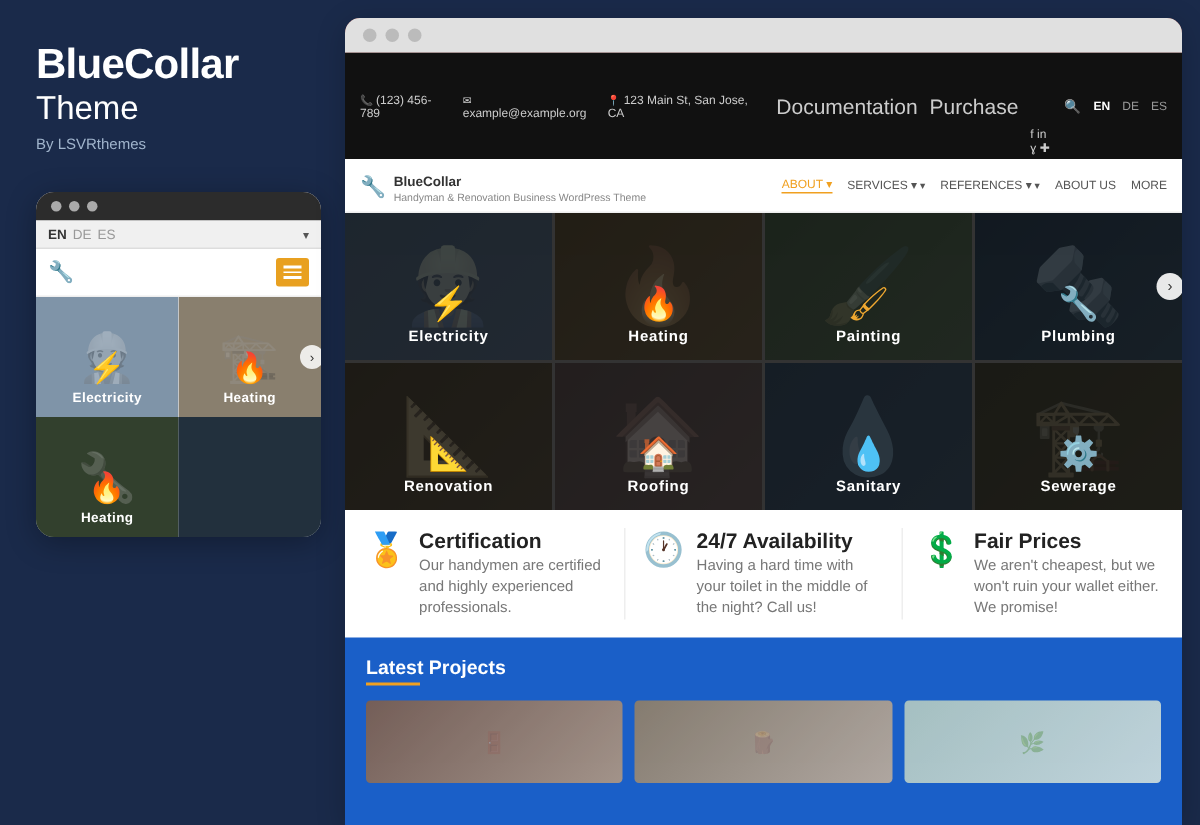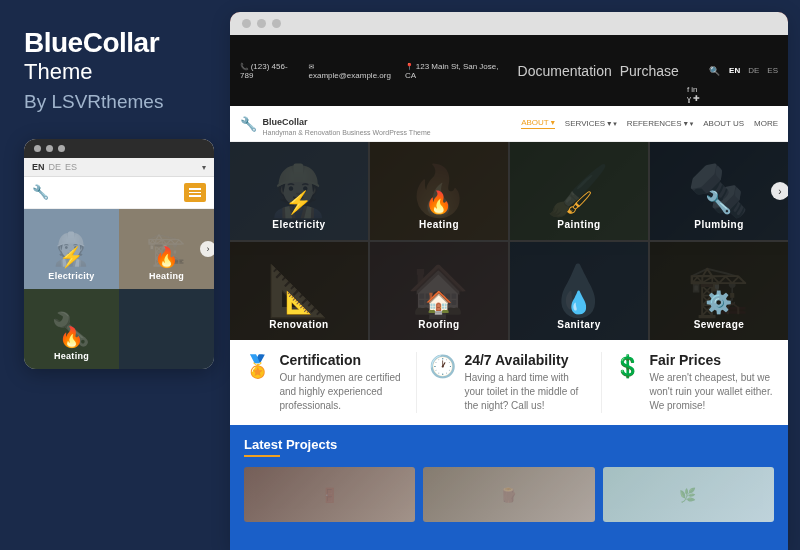--- a/index.html
+++ b/index.html
@@ -31,21 +31,21 @@
       letter-spacing: -0.5px;
     }
     .brand-subtitle {
       font-size: 22px;
       font-weight: 300;
       color: #fff;
       line-height: 1.2;
       margin-bottom: 6px;
     }
     .brand-by {
-      font-size: 19px;
+      font-size: 10px;
       color: #a0b4cc;
       margin-bottom: 22px;
     }
 
     
     .mobile-mockup {
       background: #fff;
       border-radius: 12px;
       overflow: hidden;
       box-shadow: 0 4px 20px rgba(0,0,0,0.3);

